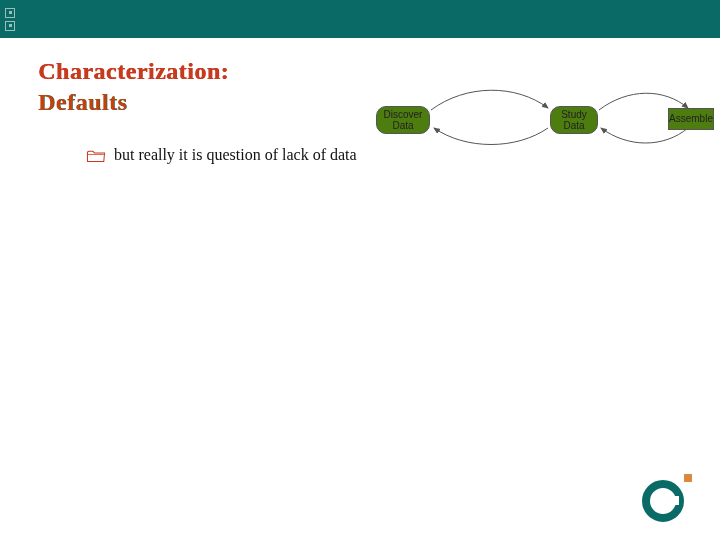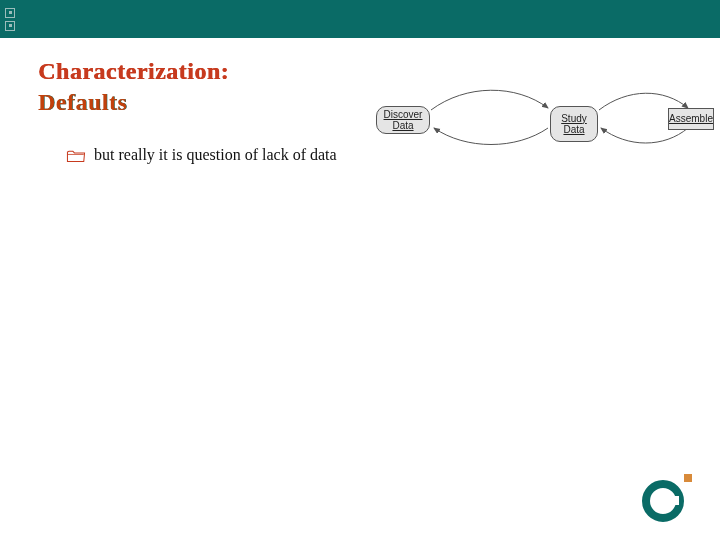--- a/index.html
+++ b/index.html
@@ -71,21 +71,21 @@
     display: flex;
     align-items: flex-start;
     gap: 8px;
     margin-bottom: 14px;
   }
   .b2 {
     display: flex;
     align-items: flex-start;
     gap: 8px;
     margin-bottom: 10px;
-    margin-left: 28px;
+    margin-left: 48px;
     font-size: 16px;
   }
   .folder-icon {
     flex-shrink: 0;
     width: 22px;
     height: 16px;
     margin-top: 3px;
   }
   .folder-icon-sm {
     flex-shrink: 0;
@@ -97,31 +97,30 @@
     position: absolute;
     top: 78px;
     right: 6px;
     width: 348px;
     height: 78px;
   }
   .node {
     position: absolute;
     border: 1px solid #555;
     border-radius: 10px;
-    background: #e5e5e5;
+    background: #4d7c0f;
     font-family: Arial, sans-serif;
     font-size: 10px;
     color: #222;
     display: flex;
     align-items: center;
     justify-content: center;
     text-align: center;
     line-height: 1.15;
     padding: 3px 8px;
-    text-decoration: underline;
   }
   .arrow-path {
     position: absolute;
     top: 0;
     left: 0;
   }
   .logo {
     position: absolute;
     bottom: 18px;
     right: 26px;
@@ -188,20 +187,20 @@
       <marker id="ah" markerWidth="7" markerHeight="7" refX="6" refY="3" orient="auto">
         <path d="M0,0 L7,3 L0,6 Z" fill="#555"></path>
       </marker>
     </defs>
     <path d="M 65 32 C 100 6, 150 6, 182 30" fill="none" stroke="#555" stroke-width="1" marker-end="url(#ah)"></path>
     <path d="M 182 50 C 150 72, 100 72, 68 50" fill="none" stroke="#555" stroke-width="1" marker-end="url(#ah)"></path>
     <path d="M 233 32 C 262 10, 298 10, 322 30" fill="none" stroke="#555" stroke-width="1" marker-end="url(#ah)"></path>
     <path d="M 322 50 C 298 70, 262 70, 235 50" fill="none" stroke="#555" stroke-width="1" marker-end="url(#ah)"></path>
   </svg>
   <div class="node" style="left:10px; top:28px; width:54px; height:28px;">Discover Data</div>
-  <div class="node" style="left:184px; top:28px; width:48px; height:36px;">Study Data</div>
+  <div class="node" style="left:184px; top:28px; width:48px; height:28px;">Study Data</div>
   <div class="node" style="left:302px; top:30px; width:46px; height:22px; border-radius:0;">Assemble</div>
 </div>
 
 <div class="logo">
   <div class="logo-dot"></div>
   <div class="logo-circle"></div>
 </div>
 
 </body></html>

